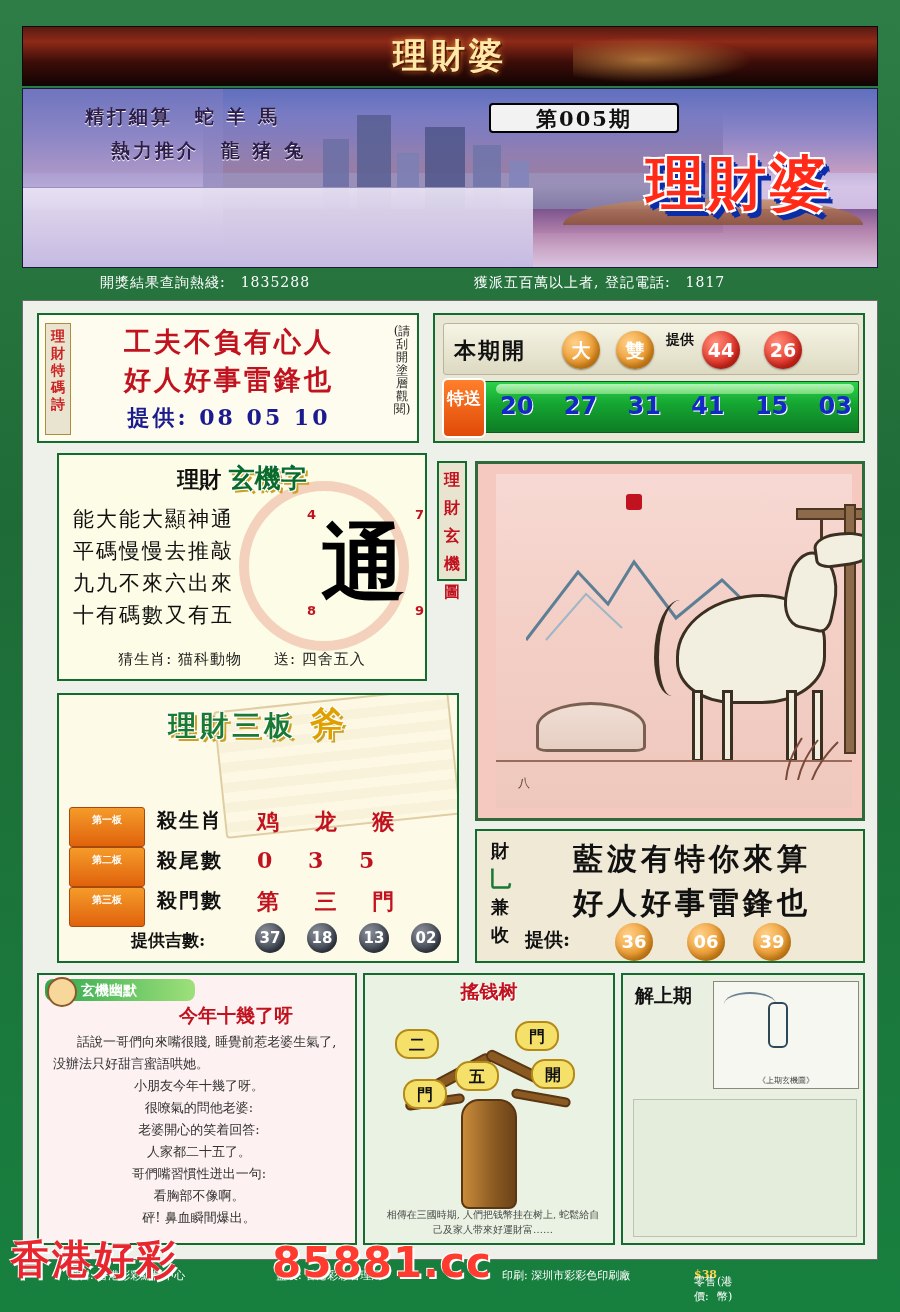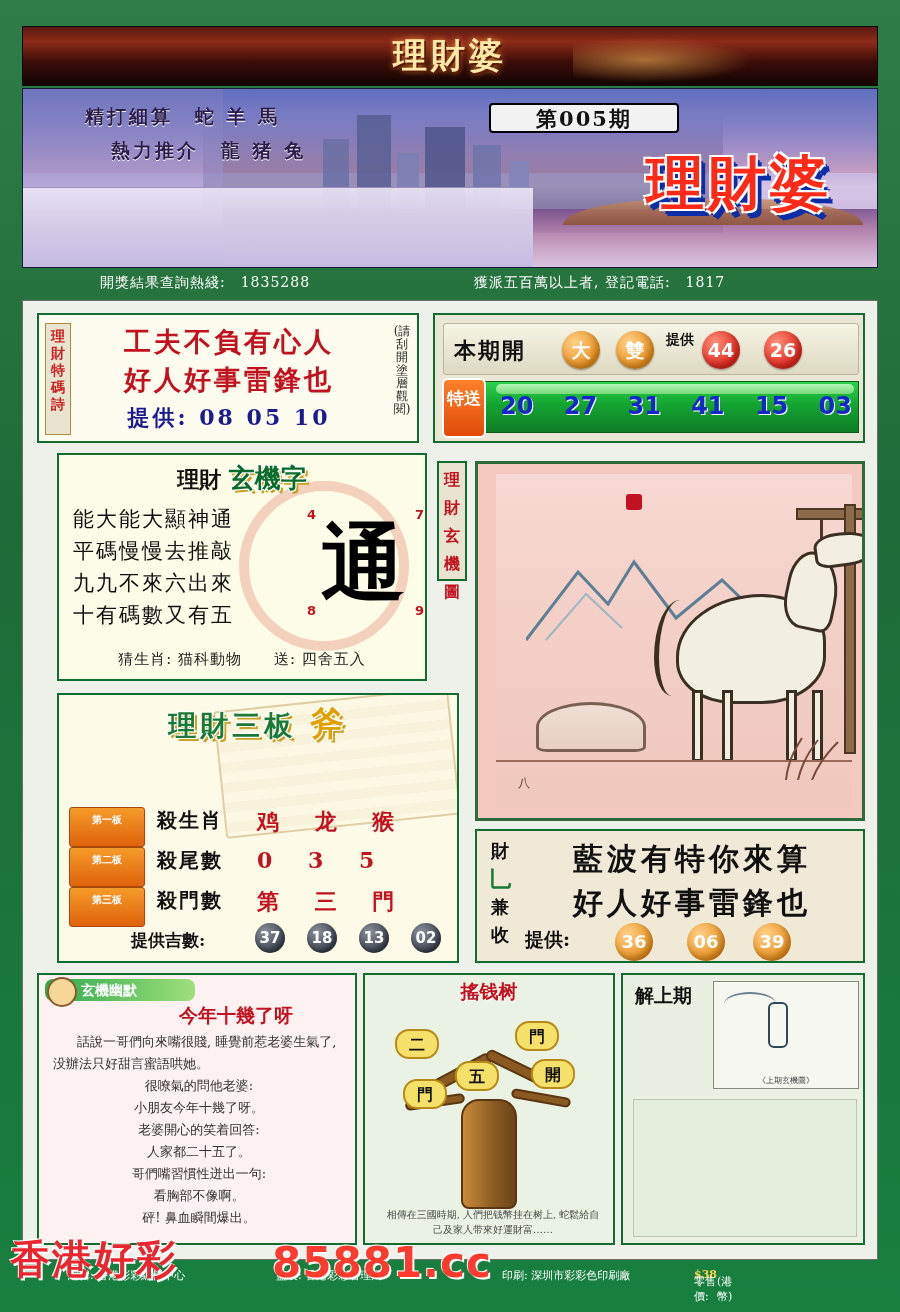--- a/index.html
+++ b/index.html
@@ -655,22 +655,22 @@
       <div class="gball g2">06</div>
       <div class="gball g3">39</div>
     </div>
 
     <div class="box jokebox">
       <div class="joke-banner">玄機幽默</div>
       <div class="joke-face"></div>
       <div class="joke-title">今年十幾了呀</div>
       <div class="joke-body">
         <div class="ind">話說一哥們向來嘴很賤, 睡覺前惹老婆生氣了, 没辦法只好甜言蜜語哄她。</div>
+        <div class="c">小朋友今年十幾了呀。</div>
         <div class="c">很嘹氣的問他老婆:</div>
-        <div class="c">小朋友今年十幾了呀。</div>
         <div class="c">老婆開心的笑着回答:</div>
         <div class="c">人家都二十五了。</div>
         <div class="c">哥們嘴習慣性迸出一句:</div>
         <div class="c">看胸部不像啊。</div>
         <div class="c">砰! 鼻血瞬間爆出。</div>
       </div>
     </div>
 
     <div class="box treebox">
       <div class="t">搖钱树</div>

